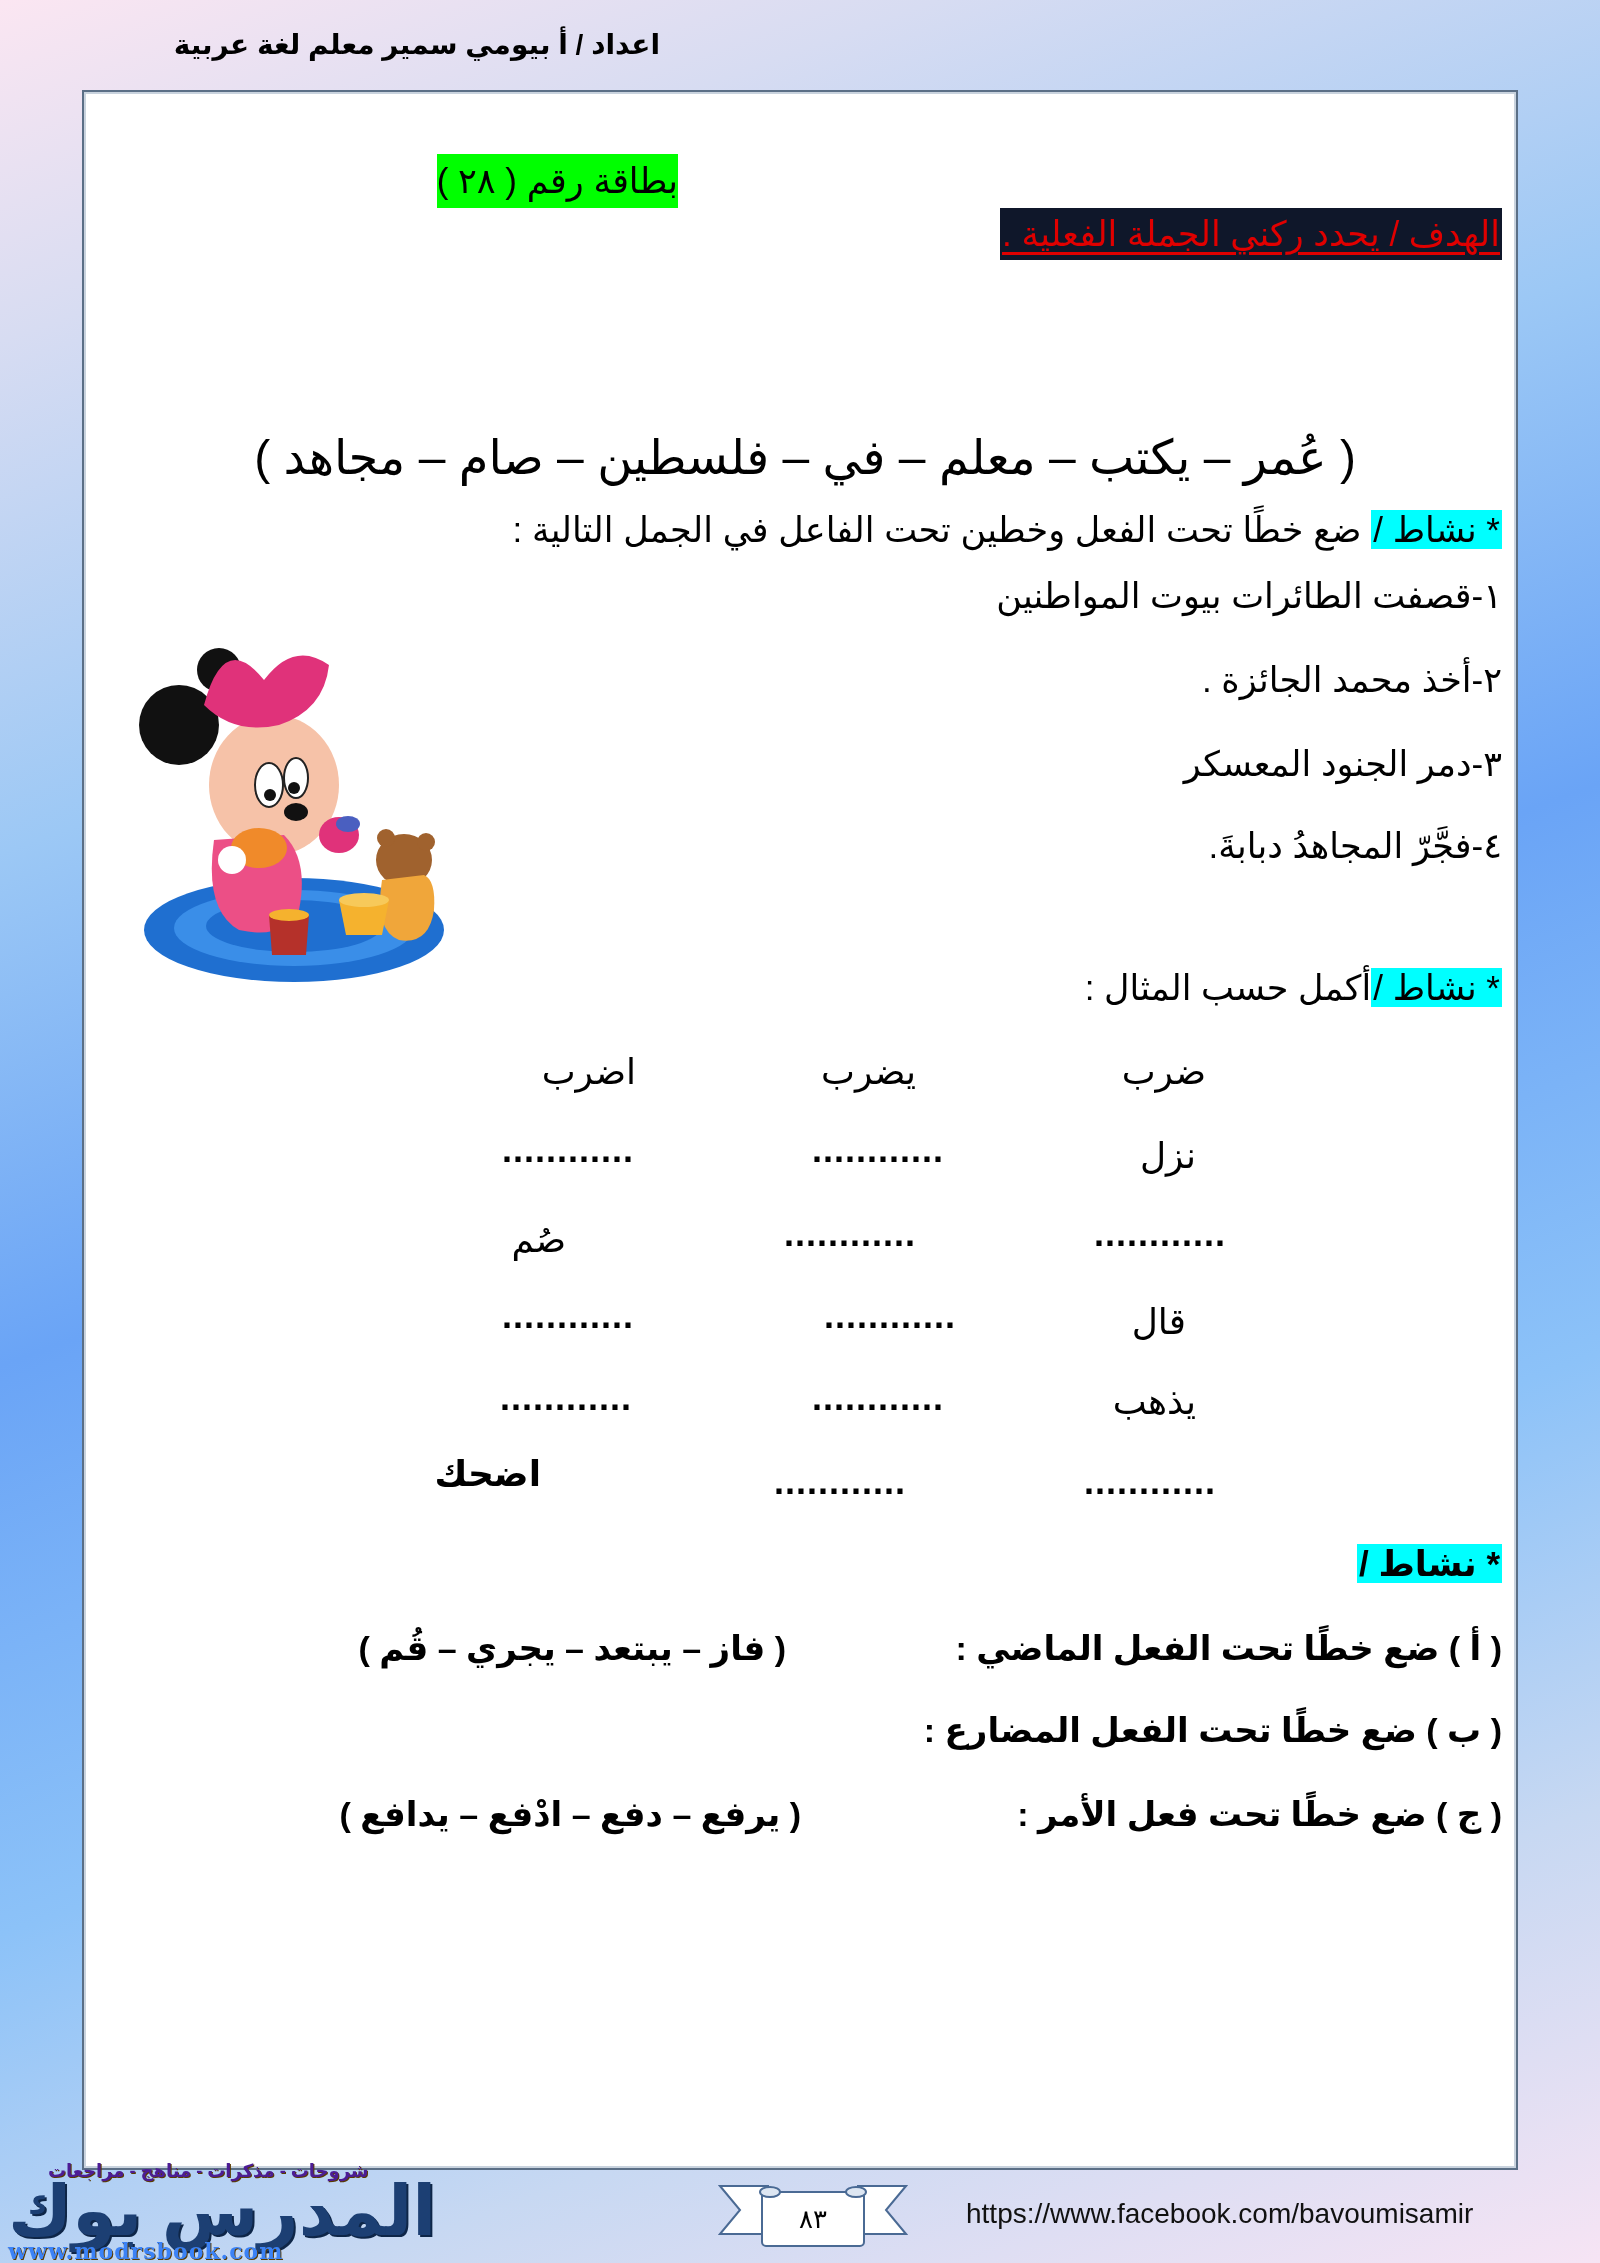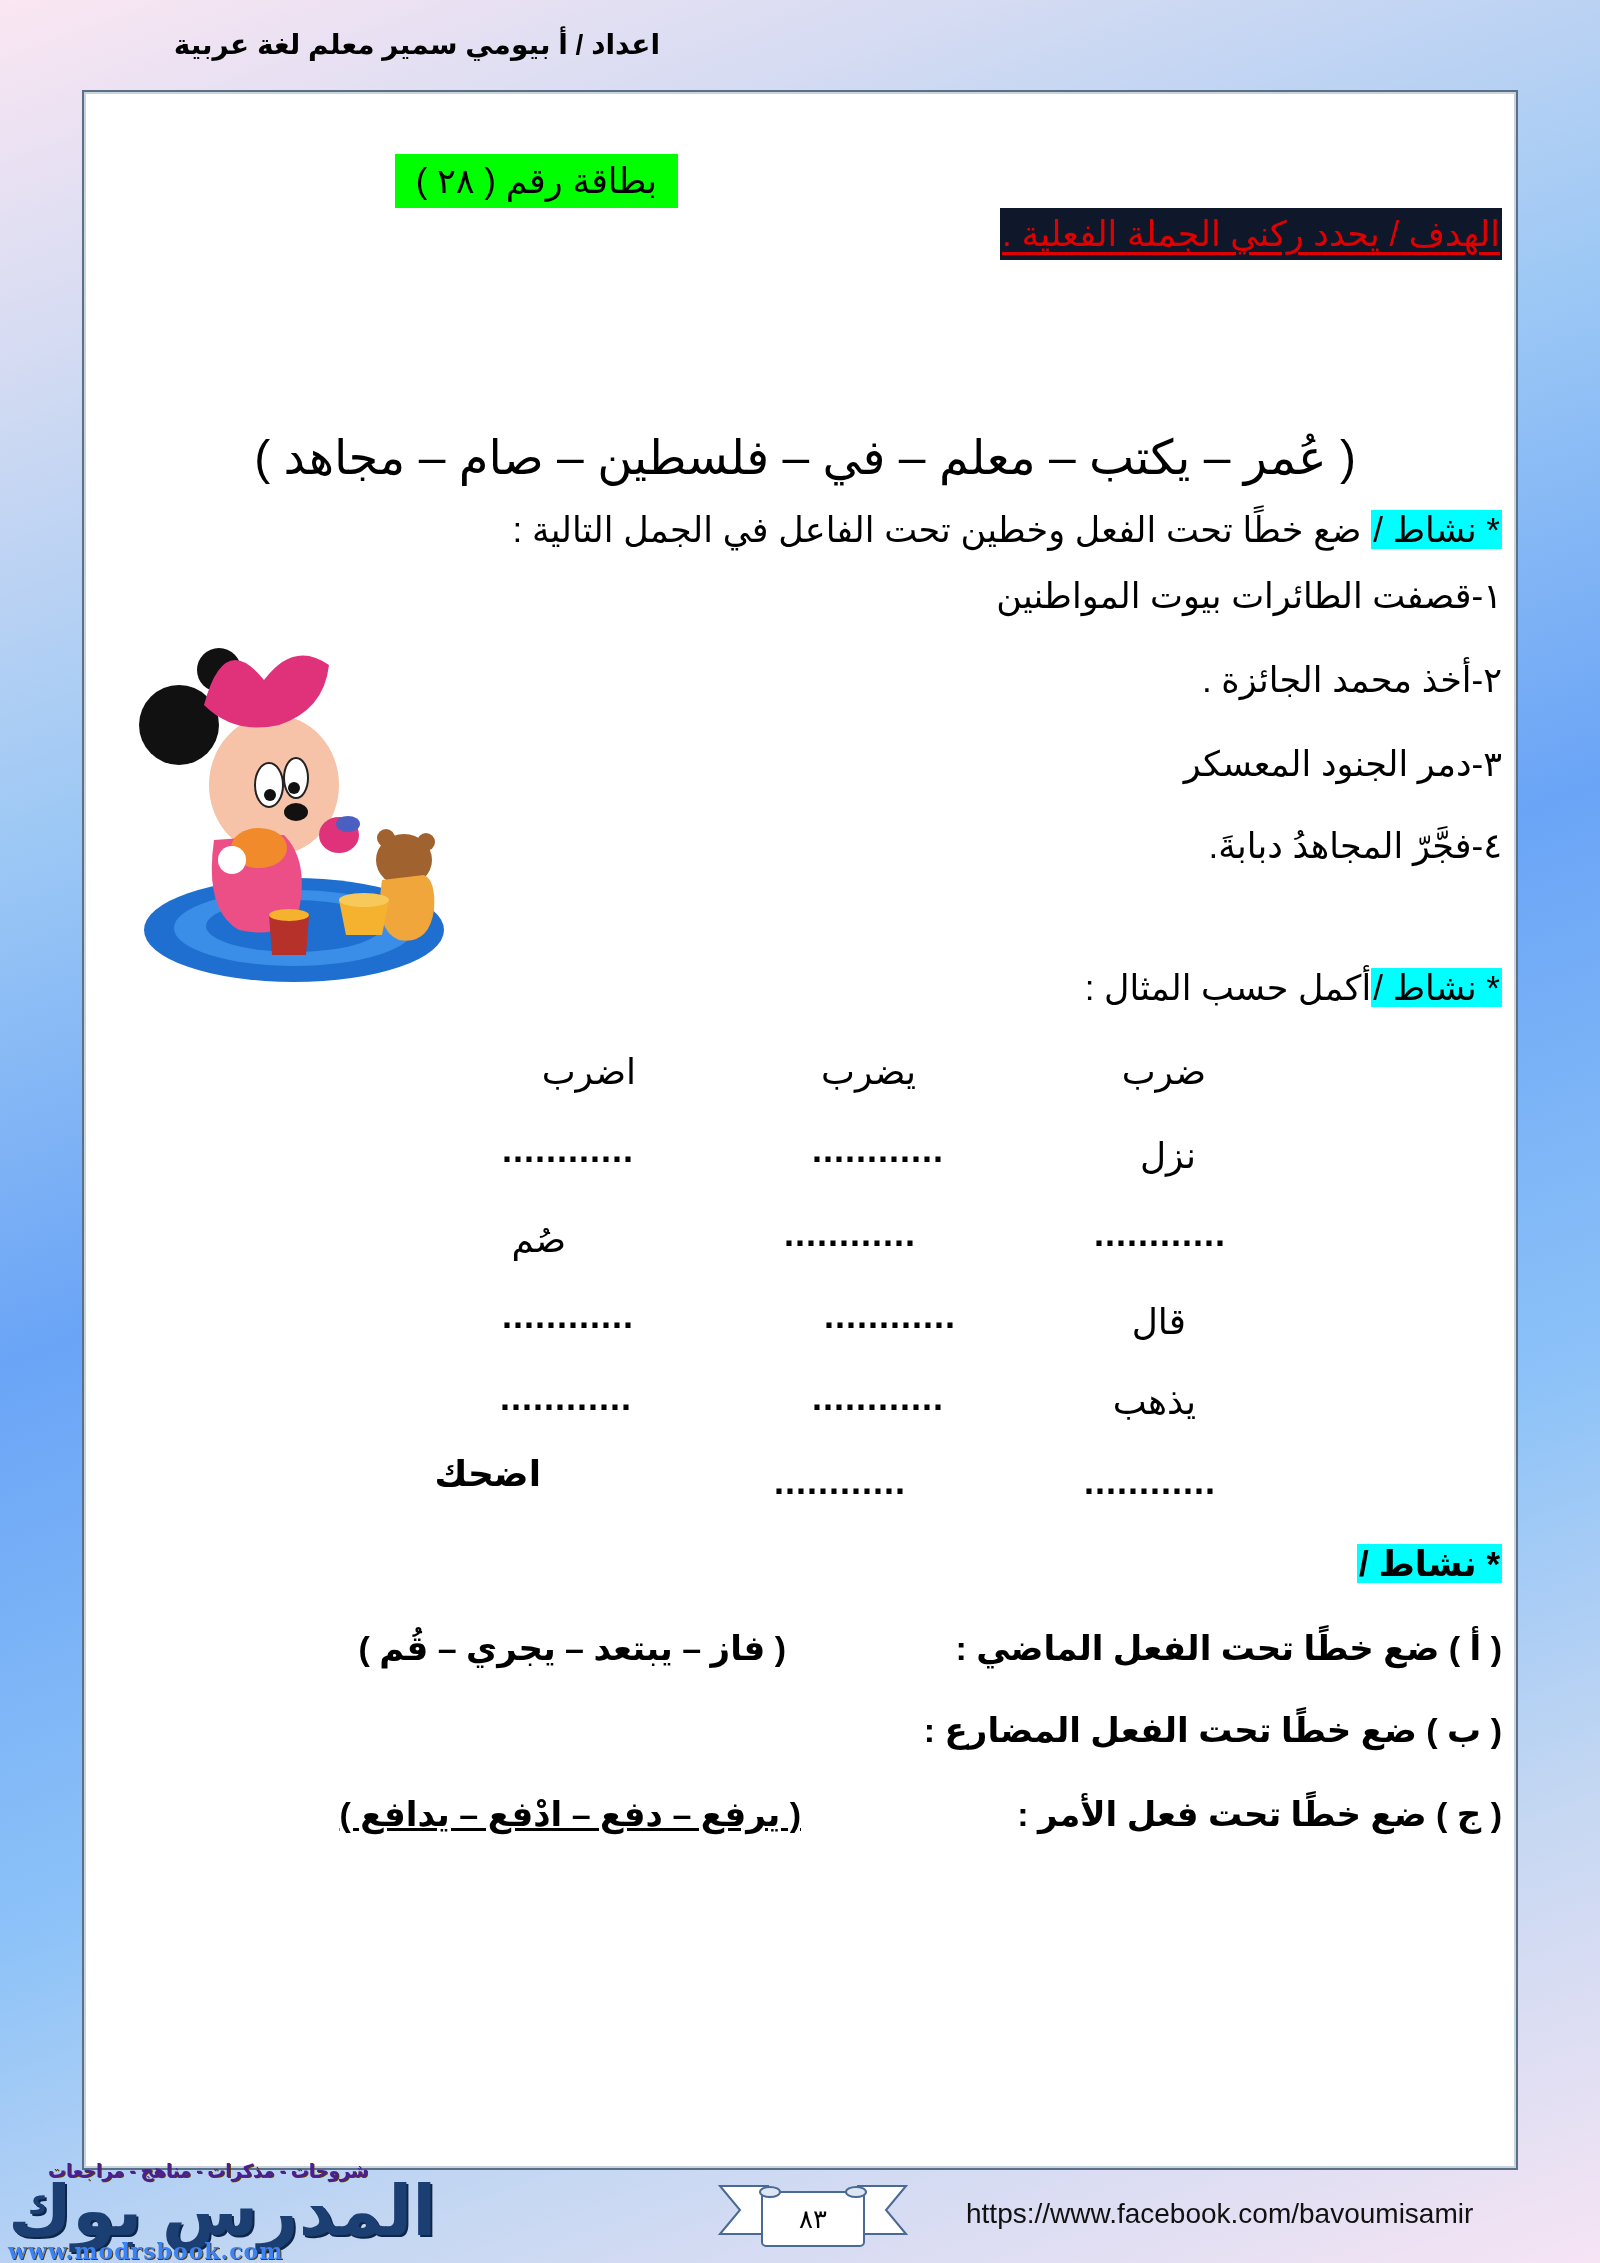--- a/index.html
+++ b/index.html
@@ -15,21 +15,21 @@
     white-space:nowrap;
   }
   .page {
     position:absolute; left:82px; top:90px; width:1436px; height:2080px;
     background:#fff; border:2px solid #5b6f86;
     box-shadow: inset 0 0 0 2px #c9d3de;
     box-sizing:border-box;
   }
   .abs { position:absolute; direction:rtl; white-space:nowrap; }
   .card-num {
-    right:838px; top:62px; font-size:35px; background:#00ff00; padding:0 21px;
+    right:838px; top:62px; font-size:35px; background:#00ff00; padding:0 0;
     line-height:54px;
   }
   .goal {
     right:14px; top:116px; font-size:35px; background:#0f172a; color:#e00000;
     text-decoration:underline; text-decoration-thickness:3px; text-underline-offset:6px;
     line-height:52px; padding:0 2px;
   }
   .act-head { right:14px; font-size:35px; line-height:52px; }
   .act-head .tag { background:#00ffff; padding:0 2px; }
   .line { right:14px; font-size:35px; line-height:52px; }
@@ -145,21 +145,21 @@
   <div class="abs act-head" style="top:1446px; font-weight:bold;">
     <span class="tag">* نشاط /</span>
   </div>
 
   <div class="abs mini-row" style="top:1530px;">( أ )  ضع خطًا تحت الفعل الماضي :</div>
   <div class="abs mini-opts" style="top:1530px; right:730px;">( فاز – يبتعد – يجري – قُم )</div>
 
   <div class="abs mini-row" style="top:1612px;">( ب ) ضع خطًا تحت الفعل المضارع :</div>
 
   <div class="abs mini-row" style="top:1696px;">( ج ) ضع خطًا تحت فعل الأمر :</div>
-  <div class="abs mini-opts" style="top:1696px; right:715px;text-decoration:underline;">( يرفع – دفع – ادْفع – يدافع )</div>
+  <div class="abs mini-opts" style="top:1696px; right:715px;">( يرفع – دفع – ادْفع – يدافع )</div>
 </div>
 
 <div class="logo-main">المدرس بوك</div>
 <div class="logo-tag">شروحات - مذكرات - مناهج - مراجعات</div>
 <div class="logo-url">www.modrsbook.com</div>
 
 <div class="page-badge">
   <svg width="190" height="66" viewBox="0 0 190 66">
     <path d="M2 4 L50 4 L50 52 L2 52 L22 28 Z" fill="#fff" stroke="#4a6a94" stroke-width="2"></path>
     <path d="M188 4 L140 4 L140 52 L188 52 L168 28 Z" fill="#fff" stroke="#4a6a94" stroke-width="2"></path>

